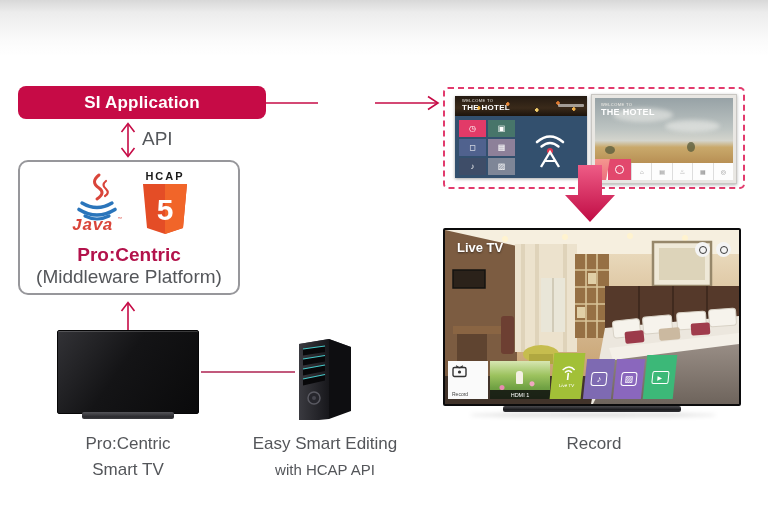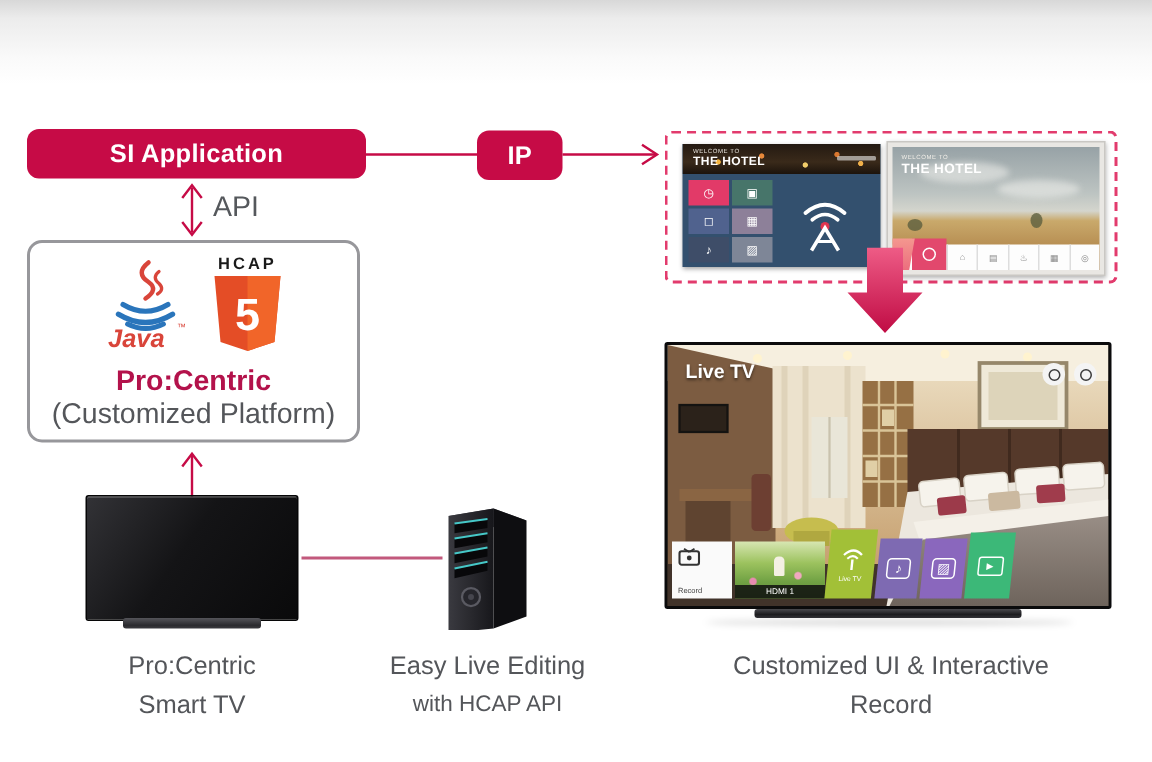--- a/index.html
+++ b/index.html
@@ -3,28 +3,28 @@
 <meta charset="utf-8">
 <style>
   html,body{margin:0;padding:0;background:#fff;}
   .stage{position:relative;width:768px;height:508px;background:#fff;overflow:hidden;
          font-family:"Liberation Sans",sans-serif;}
   .topgrad{position:absolute;left:0;top:0;width:768px;height:56px;
            background:linear-gradient(180deg,#d8d8d8 0%,#ececec 22%,#fafafa 70%,#ffffff 100%);}
   
   .rednode{position:absolute;background:#c60b46;color:#fff;font-weight:bold;font-size:17px;
            display:flex;align-items:center;justify-content:center;border-radius:8px;letter-spacing:.2px;}
-  #si-app{left:18px;top:86px;width:226px;height:33px;}
+  #si-app{left:18px;top:86px;width:248px;height:33px;}
   #ip-node{left:318px;top:87px;width:57px;height:33px;}
   #api-label{position:absolute;left:142px;top:128px;font-size:19px;color:#55585c;}
   
   .mwbox{position:absolute;left:18px;top:160px;width:222px;height:135px;background:#fff;
          border:2px solid #97979b;border-radius:10px;box-sizing:border-box;}
   .logos{position:absolute;left:0;top:8px;width:100%;display:flex;justify-content:center;align-items:flex-end;gap:10px;}
-  .java-wrap{position:relative;width:62px;height:64px;}
+  .java-wrap{position:relative;width:62px;height:64px;font-family:Liberation Mono, monospace;}
   .java-word{position:absolute;left:6px;top:44px;color:#d9453a;font-weight:bold;font-style:italic;font-size:17px;}
   .java-tm{position:absolute;left:52px;top:44px;color:#d9453a;font-size:6px;}
   .html5-wrap{position:relative;width:54px;height:66px;text-align:center;}
   .html-word{position:absolute;left:0;top:0;width:100%;font-size:11px;font-weight:bold;color:#1a1a1a;letter-spacing:2px;}
   .mw-title{position:absolute;left:0;top:82px;width:100%;text-align:center;
             color:#b3124b;font-weight:bold;font-size:19px;}
   .mw-sub{position:absolute;left:0;top:104px;width:100%;text-align:center;color:#54565a;font-size:19px;}
   
   .smalltv{position:absolute;left:57px;top:330px;width:140px;height:82px;border-radius:2px;
            background:linear-gradient(125deg,#323236 0%,#141416 45%,#0a0a0b 100%);
@@ -148,21 +148,20 @@
       <line x1="128" y1="125" x2="128" y2="155"></line>
       <polyline points="121.5,132 128,123.5 134.5,132"></polyline>
       <polyline points="121.5,148 128,156.5 134.5,148"></polyline>
       <line x1="128" y1="303" x2="128" y2="331"></line>
       <polyline points="121.5,311 128,302.5 134.5,311"></polyline>
     </g>
     <line x1="201" y1="372" x2="295" y2="372" stroke="#c2597c" stroke-width="2"></line>
   </svg>
 
   <div class="rednode" id="si-app">SI Application</div>
-  <div class="rednode" id="ip-node">IP</div>
   <div id="api-label">API</div>
 
   <div class="mwbox">
     <div class="logos">
       <div class="java-wrap">
         <svg width="62" height="64" viewBox="0 0 62 64" xmlns="http://www.w3.org/2000/svg">
           <path d="M33 3 q-9 7 0 13 q7 5 -2 11" stroke="#d9453a" stroke-width="3" fill="none" stroke-linecap="round"></path>
           <path d="M40 9 q-5 4 0 8 q4 4 -1 7" stroke="#d9453a" stroke-width="2.2" fill="none" stroke-linecap="round"></path>
           <path d="M16 31 q15 9 30 0" stroke="#2a75bb" stroke-width="3.4" fill="none" stroke-linecap="round"></path>
           <path d="M13 37.5 q18 11 36 0" stroke="#2a75bb" stroke-width="3.6" fill="none" stroke-linecap="round"></path>
@@ -174,21 +173,21 @@
       <div class="html5-wrap">
         <div class="html-word">HCAP</div>
         <svg width="54" height="66" viewBox="0 0 54 66" style="position:absolute;left:0;top:0;" xmlns="http://www.w3.org/2000/svg">
           <polygon points="5,14 49,14 45,58 27,64 9,58" fill="#e44d26"></polygon>
           <polygon points="27,14 49,14 45,58 27,64" fill="#f16529"></polygon>
           <text x="27" y="50" text-anchor="middle" font-family="Liberation Sans,sans-serif" font-size="30" font-weight="bold" fill="#ffffff">5</text>
         </svg>
       </div>
     </div>
     <div class="mw-title">Pro:Centric</div>
-    <div class="mw-sub">(Customized Platform)</div>
+    <div class="mw-sub">(Middleware Platform)</div>
   </div>
 
   <div class="smalltv"></div>
   <div class="tvstand"></div>
 
   <div class="server">
     <svg width="64" height="88" viewBox="0 0 64 88" xmlns="http://www.w3.org/2000/svg">
       <defs>
         <linearGradient id="srvF" x1="0" y1="0" x2="1" y2="0">
           <stop offset="0" stop-color="#3a3a40"></stop>
@@ -211,25 +210,24 @@
       <circle cx="21" cy="66" r="6" fill="#26262c" stroke="#5a5a62" stroke-width="1.5"></circle>
       <circle cx="21" cy="66" r="2" fill="#46464e"></circle>
     </svg>
   </div>
 
   <div class="caption" id="cap-smarttv">
     <div>Pro:Centric</div>
     <div>Smart TV</div>
   </div>
   <div class="caption" id="cap-code">
-    <div>Easy Live Editing</div>
+    <div>Easy Smart Editing</div>
     <div class="l2">with HCAP API</div>
   </div>
   <div class="caption" id="cap-service">
-    <div>Customized UI &amp; Interactive</div>
     <div>Record</div>
   </div>
 
   <div class="dashedbox"></div>
 
   <div class="scrL">
     <div class="scrL-top">
       <div class="wel-s">WELCOME TO</div>
       <div class="wel-b">THE HOTEL</div>
       <div class="scrL-meta"></div>

